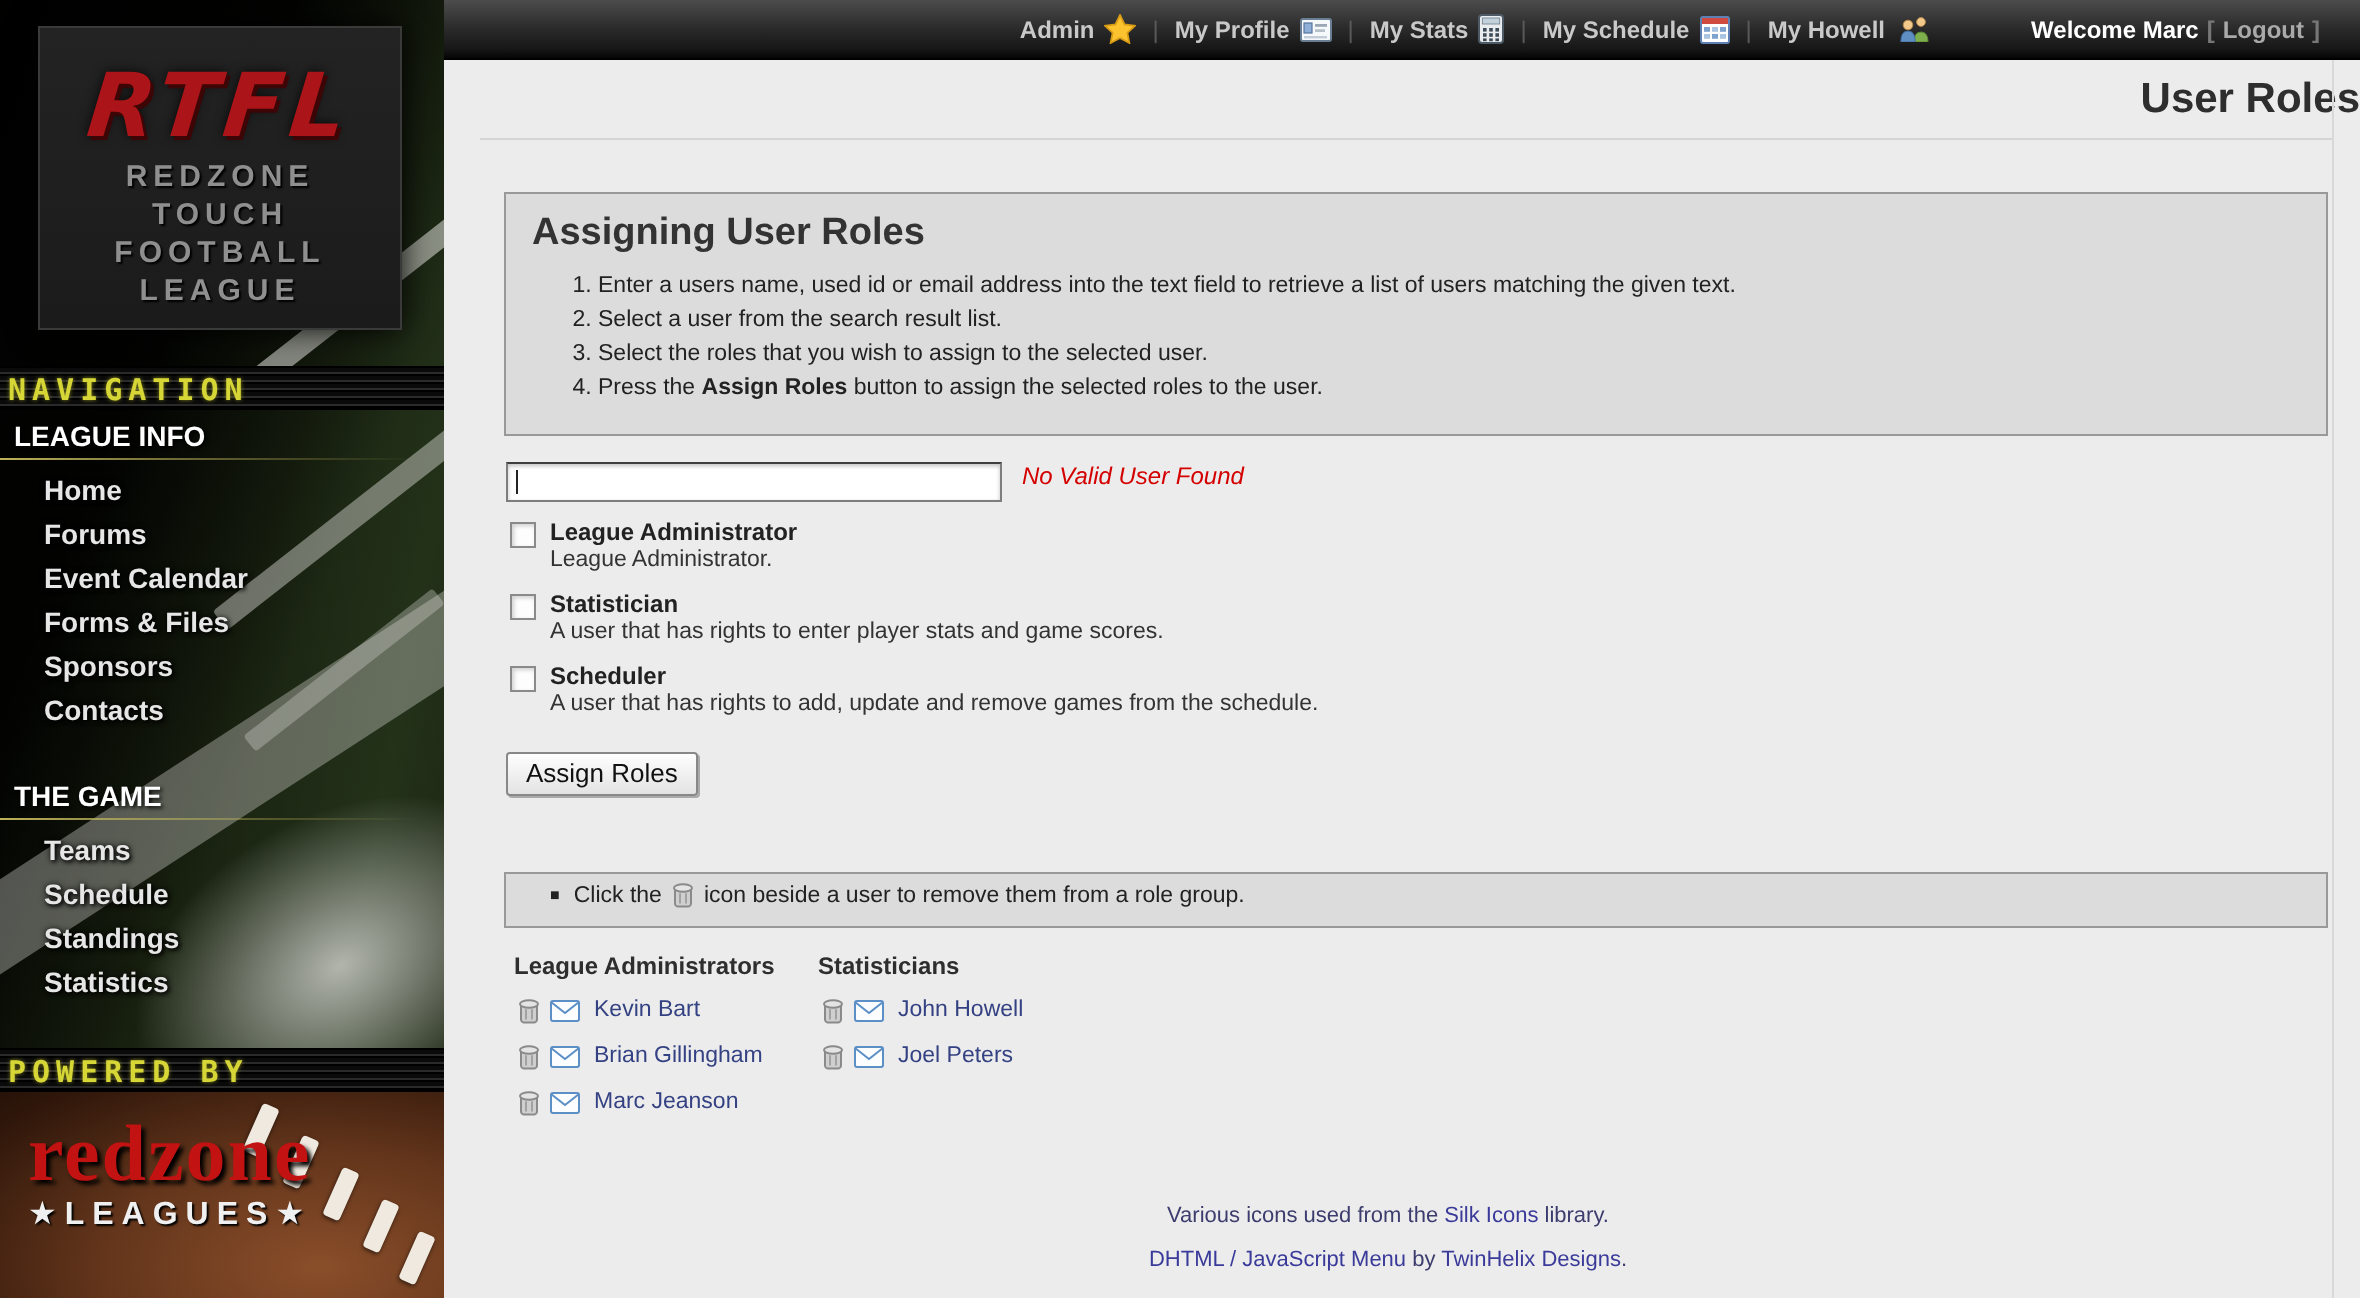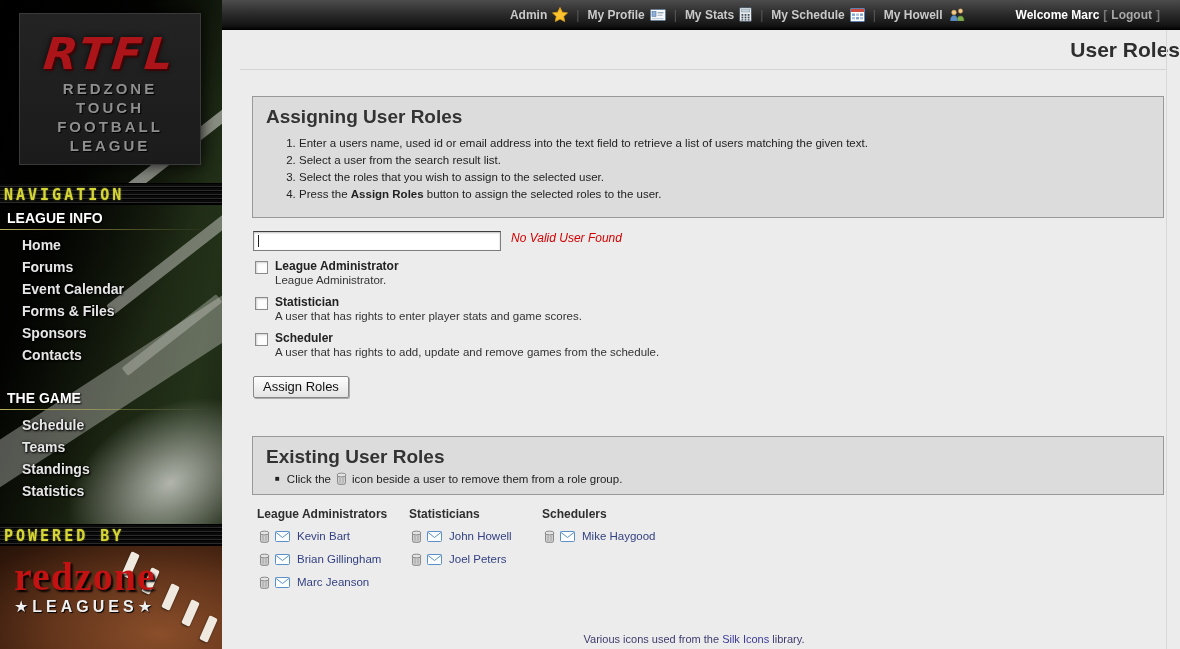--- a/index.html
+++ b/index.html
@@ -174,22 +174,22 @@
     <a class="side-link">Forums</a>
     <a class="side-link">Event Calendar</a>
     <a class="side-link">Forms &amp; Files</a>
     <a class="side-link">Sponsors</a>
     <a class="side-link">Contacts</a>
   </div>
 
   <div class="side-section sec-game">
     <div class="side-header">THE GAME</div>
     <div class="side-underline"></div>
+    <a class="side-link">Teams</a>
     <a class="side-link">Schedule</a>
-    <a class="side-link">Teams</a>
     <a class="side-link">Standings</a>
     <a class="side-link">Statistics</a>
   </div>
 
   <div class="dot-banner banner-pow">POWERED BY</div>
 
   <div class="side-foot">
     <div class="lace l1"></div>
     <div class="lace l2"></div>
     <div class="lace l3"></div>
@@ -309,21 +309,20 @@
     <input type="checkbox" style="">
     <div class="role-text">
       <div class="role-name">Scheduler</div>
       <div class="role-desc">A user that has rights to add, update and remove games from the schedule.</div>
     </div>
   </div>
 
   <button class="assign-btn">Assign Roles</button>
 
   <div class="gray-box box-existing">
-    <div class="box-title">Existing User Roles</div>
     <div class="help-line">
       <span class="help-bullet">■</span>
       <span>Click the</span>
       <svg width="11" height="13" viewBox="0 0 11 13">
         <path d="M1.5 3.5 h8 v7.2 a1.6 1.6 0 0 1 -1.6 1.6 h-4.8 a1.6 1.6 0 0 1 -1.6 -1.6 z" fill="#cfcfcf" stroke="#8a8a8a"></path>
         <ellipse cx="5.5" cy="3" rx="4.5" ry="1.9" fill="#e4e4e4" stroke="#8a8a8a"></ellipse>
         <line x1="4" y1="5.6" x2="4" y2="10.8" stroke="#a2a2a2"></line>
         <line x1="7" y1="5.6" x2="7" y2="10.8" stroke="#a2a2a2"></line>
       </svg>
       <span>icon beside a user to remove them from a role group.</span>
@@ -415,39 +414,19 @@
           </span>
         <a class="icon-btn">
             <svg width="15" height="11" viewBox="0 0 15 11">
               <rect x="0.5" y="0.5" width="14" height="10" rx="1" fill="#fbfdff" stroke="#5c8fc6"></rect>
               <path d="M0.5 1 L7.5 6.5 L14.5 1" fill="none" stroke="#5c8fc6"></path>
             </svg>
           </a>
         <a class="user-link">Joel Peters</a>
       </div>
     </div>
-    <div class="group-col3">
-      <div class="group-title">Schedulers</div>
-      <div class="user-row">
-        <span class="icon-btn">
-            <svg width="11" height="13" viewBox="0 0 11 13">
-              <path d="M1.5 3.5 h8 v7.2 a1.6 1.6 0 0 1 -1.6 1.6 h-4.8 a1.6 1.6 0 0 1 -1.6 -1.6 z" fill="#cfcfcf" stroke="#8a8a8a"></path>
-              <ellipse cx="5.5" cy="3" rx="4.5" ry="1.9" fill="#e4e4e4" stroke="#8a8a8a"></ellipse>
-              <line x1="4" y1="5.6" x2="4" y2="10.8" stroke="#a2a2a2"></line>
-              <line x1="7" y1="5.6" x2="7" y2="10.8" stroke="#a2a2a2"></line>
-            </svg>
-          </span>
-        <a class="icon-btn">
-            <svg width="15" height="11" viewBox="0 0 15 11">
-              <rect x="0.5" y="0.5" width="14" height="10" rx="1" fill="#fbfdff" stroke="#5c8fc6"></rect>
-              <path d="M0.5 1 L7.5 6.5 L14.5 1" fill="none" stroke="#5c8fc6"></path>
-            </svg>
-          </a>
-        <a class="user-link">Mike Haygood</a>
-      </div>
-    </div>
   </div>
 
   <div class="footer">
     <div class="line"><span>Various icons used from the </span><a>Silk Icons</a><span> library.</span></div>
     <div class="line"><a>DHTML / JavaScript Menu</a><span> by </span><a>TwinHelix Designs</a><span>.</span></div>
   </div>
 </div>
 
 </body></html>

